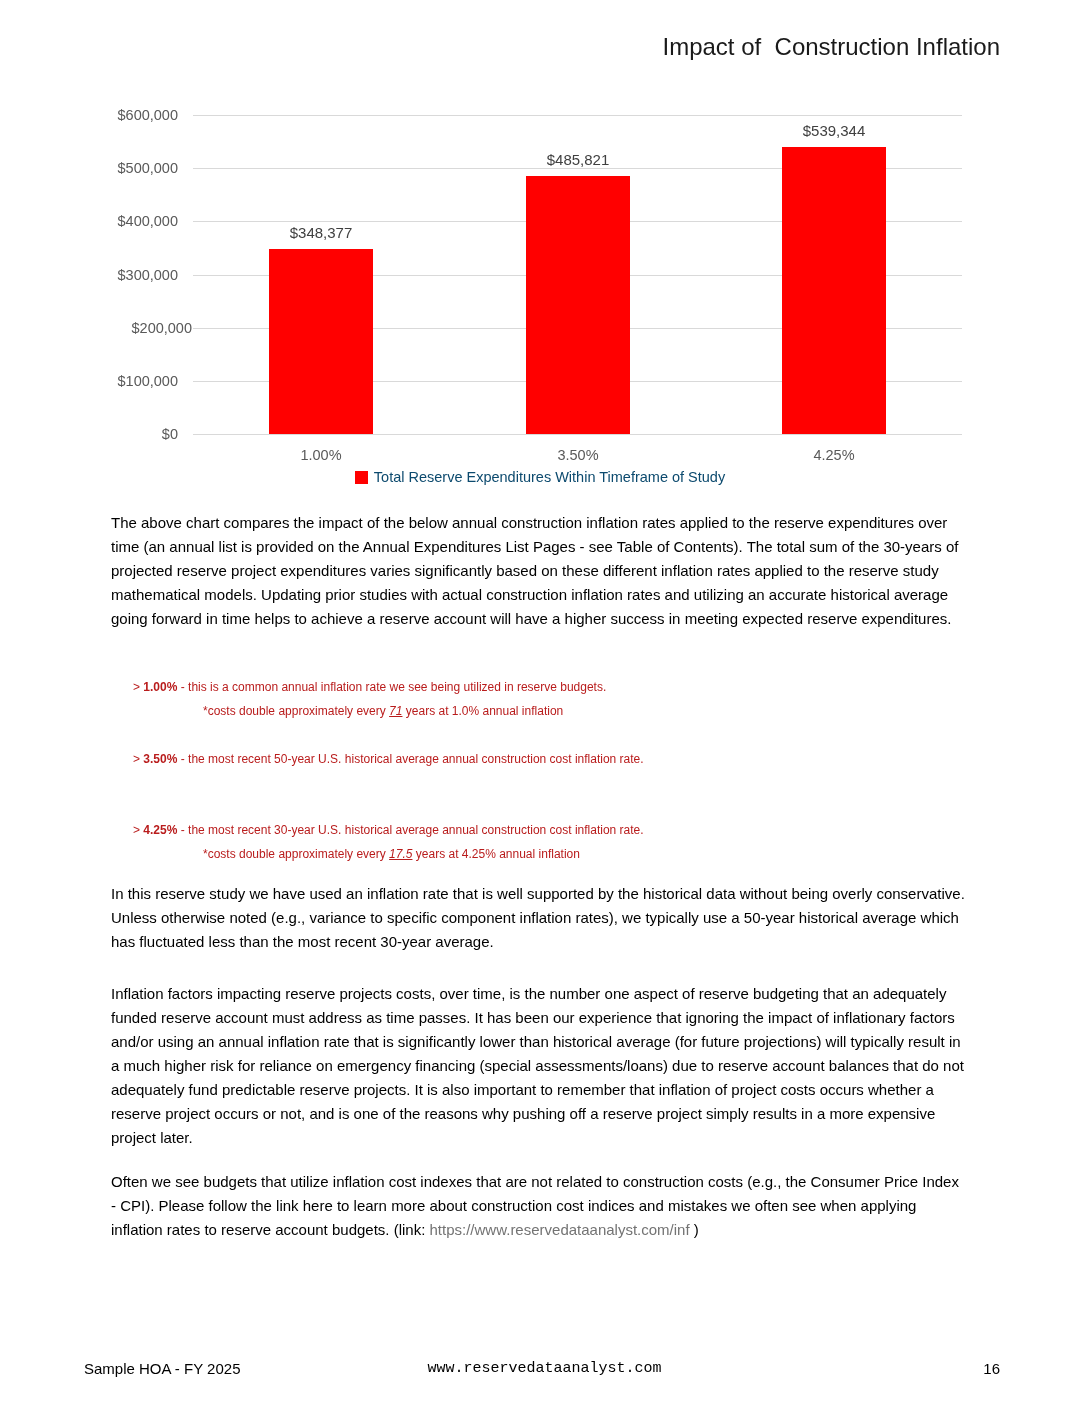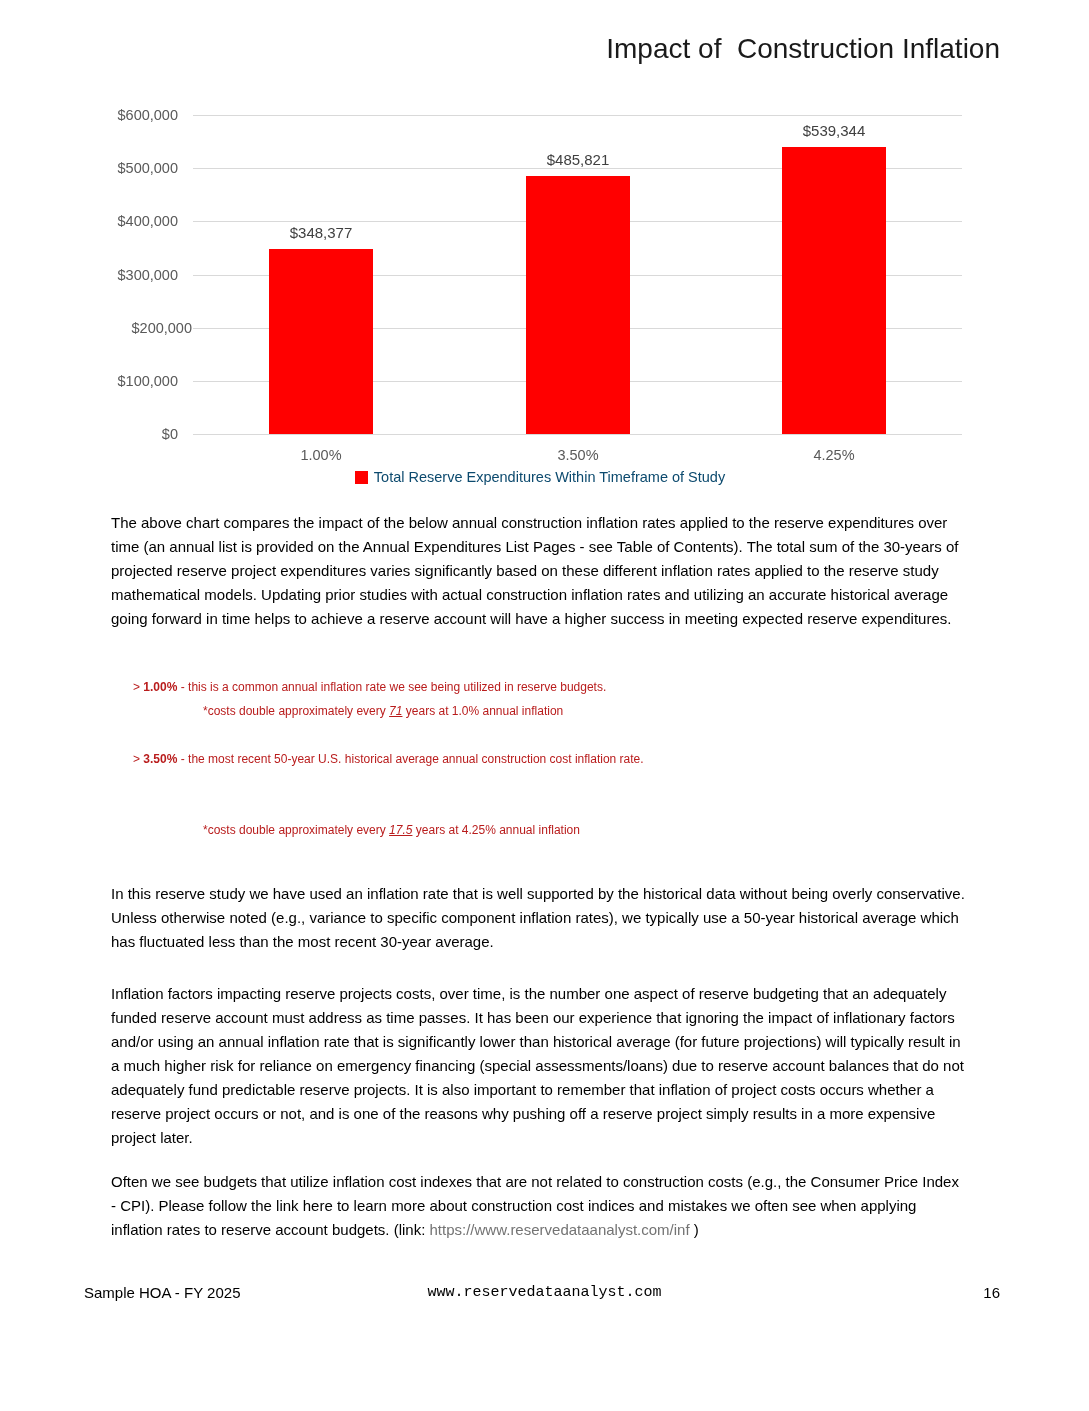--- a/index.html
+++ b/index.html
@@ -4,21 +4,21 @@
 <style>
   html,body{margin:0;padding:0;}
   body{
     width:1089px;height:1411px;position:relative;background:#ffffff;
     font-family:"Liberation Sans",sans-serif;color:#000;
     -webkit-font-smoothing:antialiased;
   }
   
   .page-title{
     position:absolute;top:33px;right:89px;
-    font-size:28px;color:#1a1a1a;letter-spacing:0px;white-space:pre;
+    font-size:24px;color:#1a1a1a;letter-spacing:0px;white-space:pre;
   }
   
   .chart{position:absolute;top:105px;left:0;width:1089px;height:400px;}
   .gridline{position:absolute;height:1px;background:#d9d9d9;}
   .ytick{
     position:absolute;width:100px;text-align:right;
     font-size:14.5px;color:#595959;line-height:20px;
   }
   .bar{position:absolute;background:#ff0000;}
   .bar-label{
@@ -39,21 +39,21 @@
   .para{
     position:absolute;left:111px;width:857px;
     font-size:15px;line-height:24px;color:#000;text-align:left;
   }
   .bullet{position:absolute;left:133px;width:835px;font-size:12px;line-height:24px;color:#b91c1c;}
   .bullet .rate{font-weight:bold;}
   .bullet-sub{padding-left:70px;}
   .uline{font-style:italic;text-decoration:underline;}
   .link{color:#737373;text-decoration:none;cursor:pointer;text-align:right;}
   
-  .footer{position:absolute;top:1284px;left:0;width:1089px;height:24px;font-size:15px;color:#000;}
+  .footer{position:absolute;top:1360px;left:0;width:1089px;height:24px;font-size:15px;color:#000;}
   .footer .f-left{position:absolute;left:84px;}
   .footer .f-center{position:absolute;left:0;width:1089px;text-align:center;font-family:Liberation Mono, monospace;}
   .footer .f-right{position:absolute;right:89px;}
 </style>
 </head>
 <body>
 
 <div class="page-title">Impact of  Construction Inflation</div>
 
 <div class="chart" id="chart">
@@ -91,20 +91,21 @@
 <div class="bullet" style="top:675px;">
   <div><span>&gt;</span>&nbsp;<span class="rate">1.00%</span><span> - this is a common annual inflation rate we see being utilized in reserve budgets.</span></div>
   <div class="bullet-sub"><span>*costs double approximately every </span><span class="uline">71</span><span> years at 1.0% annual inflation</span></div>
 </div>
 
 <div class="bullet" style="top:747px;">
   <div><span>&gt;</span>&nbsp;<span class="rate">3.50%</span><span> - the most recent 50-year U.S. historical average annual construction cost inflation rate.</span></div>
 </div>
 
 <div class="bullet" style="top:818px;">
+  <div><span>&gt;</span>&nbsp;<span class="rate">4.25%</span><span> - the most recent 30-year U.S. historical average annual construction cost inflation rate.</span></div>
   <div class="bullet-sub"><span>*costs double approximately every </span><span class="uline">17.5</span><span> years at 4.25% annual inflation</span></div>
 </div>
 
 <div class="para" style="top:882px;">In this reserve study we have used an inflation rate that is well supported by the historical data without being overly conservative. Unless otherwise noted (e.g., variance to specific component inflation rates), we typically use a 50-year historical average which has fluctuated less than the most recent 30-year average.</div>
 
 <div class="para" style="top:982px;">Inflation factors impacting reserve projects costs, over time, is the number one aspect of reserve budgeting that an adequately funded reserve account must address as time passes. It has been our experience that ignoring the impact of inflationary factors and/or using an annual inflation rate that is significantly lower than historical average (for future projections) will typically result in a much higher risk for reliance on emergency financing (special assessments/loans) due to reserve account balances that do not adequately fund predictable reserve projects. It is also important to remember that inflation of project costs occurs whether a reserve project occurs or not, and is one of the reasons why pushing off a reserve project simply results in a more expensive project later.</div>
 
 <div class="para" style="top:1170px;"><span>Often we see budgets that utilize inflation cost indexes that are not related to construction costs (e.g., the Consumer Price Index - CPI). Please follow the link here to learn more about construction cost indices and mistakes we often see when applying inflation rates to reserve account budgets. (link: </span><a class="link">https://www.reservedataanalyst.com/inf</a><span> )</span></div>
 
 <div class="footer">

